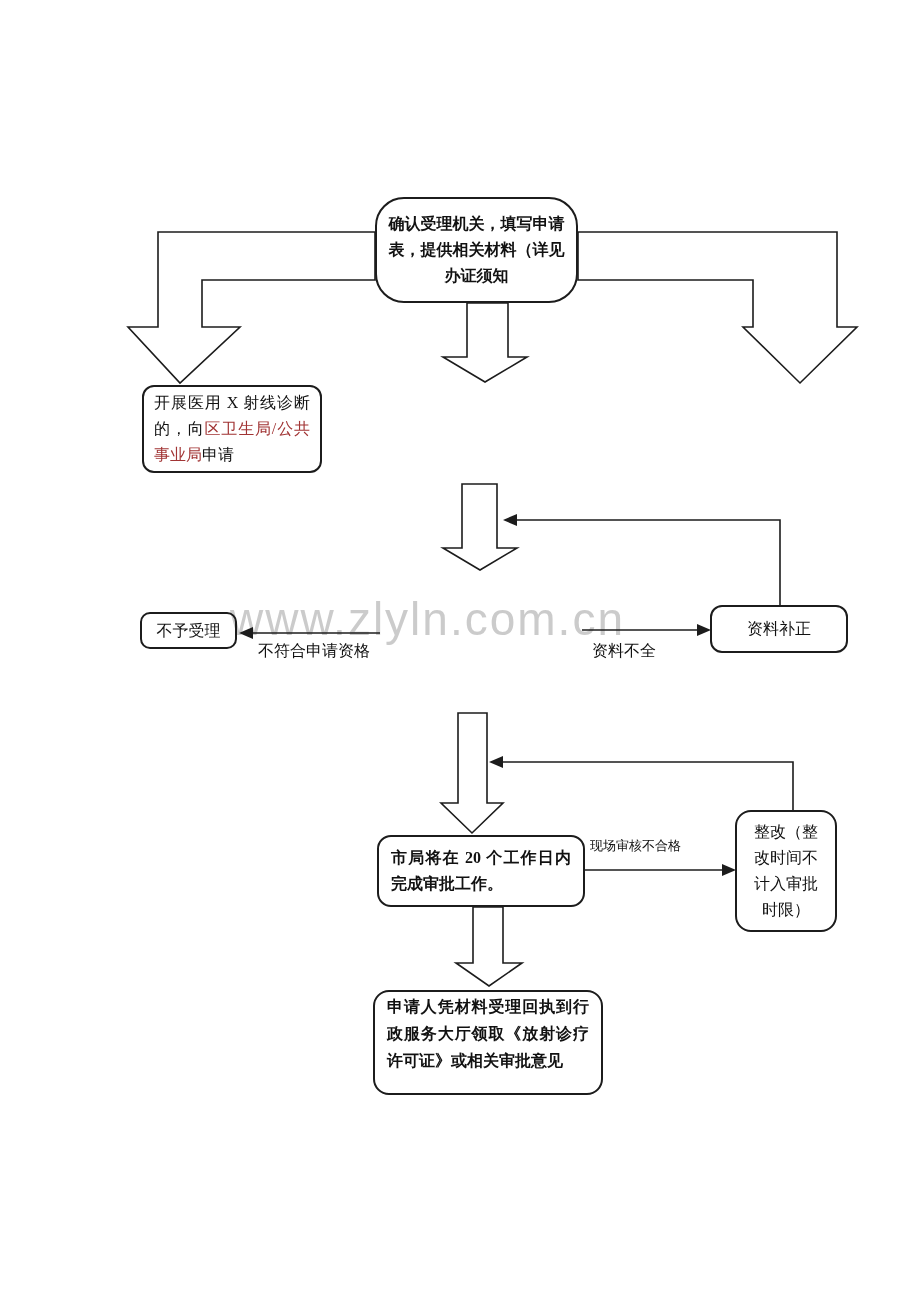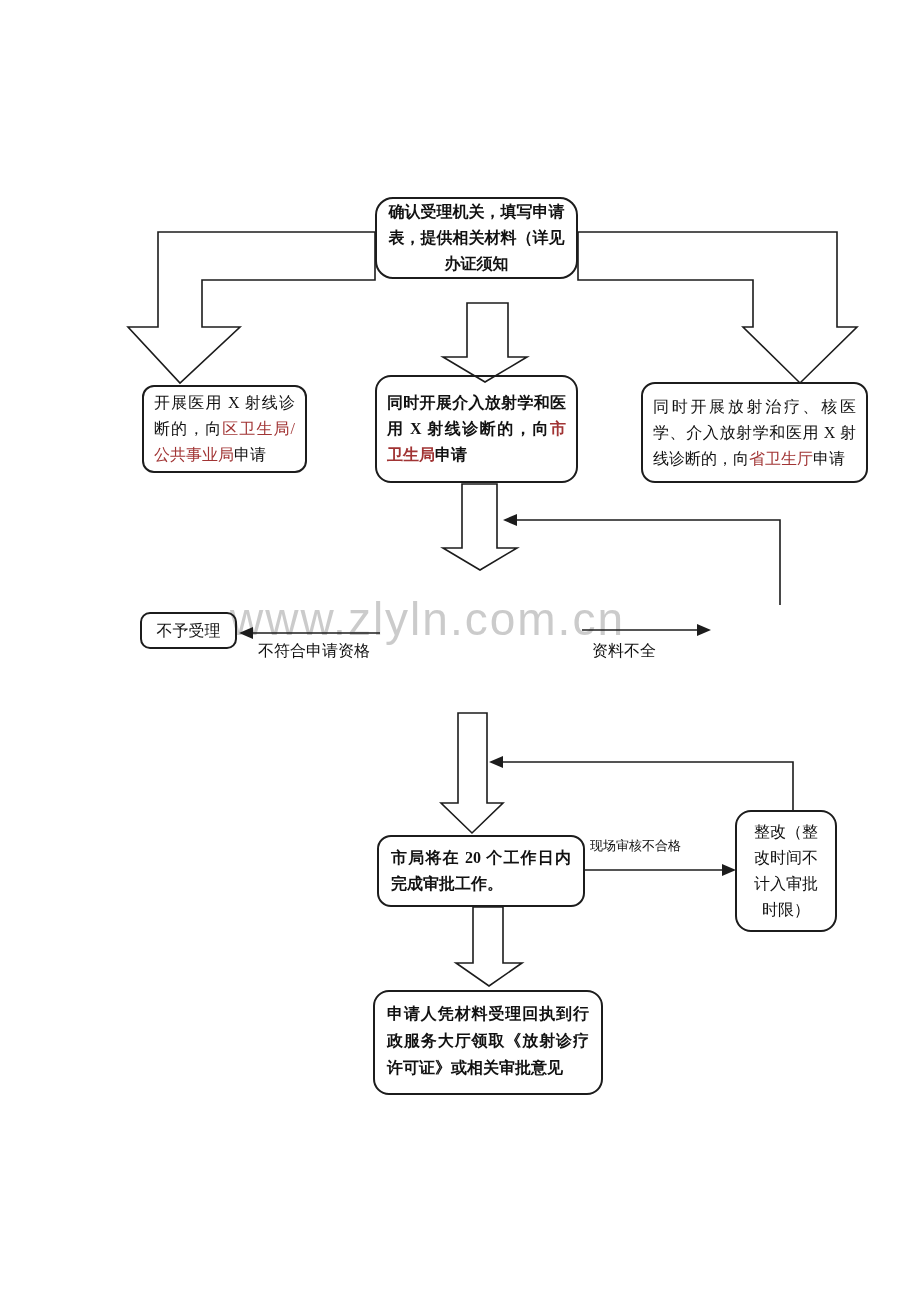--- a/index.html
+++ b/index.html
@@ -55,57 +55,50 @@
     <g>
       <path class="wire" d="M585,870 H722"></path>
       <polygon class="head" points="736,870 722,864 722,876"></polygon>
     </g>
     <g>
       <path class="wire" d="M793,810 V762 H503"></path>
       <polygon class="head" points="489,762 503,756 503,768"></polygon>
     </g>
   </svg>
 
-  <div class="box bold centered" style="left:375px;top:197px;width:203px;height:82px;border-radius:18px;">
+  <div class="box bold centered" style="left:375px;top:197px;width:203px;height:106px;border-radius:29px;">
     <div class="inner"><span>确认受理机关，填写申请表，提供相关材料（详见办证须知</span></div>
   </div>
 
-  <div class="box" style="left:142px;top:385px;width:165px;height:88px;border-radius:12px;">
+  <div class="box" style="left:142px;top:385px;width:180px;height:88px;border-radius:12px;">
     <div class="inner">
       <span>开展医用 X 射线诊断的，向</span><span class="red">区卫生局/公共事业局</span><span>申请</span>
     </div>
   </div>
 
-  <div class="box bold" style="left:375px;top:375px;width:203px;height:108px;border-radius:16px;">
-    <div class="inner">
-      <span>同时开展介入放射学和医用 X 射线诊断的，向</span><span class="red">市卫生局</span><span>申请</span>
-    </div>
-  </div>
 
-  <div class="box" style="left:641px;top:382px;width:227px;height:101px;border-radius:14px;">
-    <div class="inner">
-      <span>同时开展放射治疗、核医学、介入放射学和医用 X 射线诊断的，向</span><span class="red">省卫生厅</span><span>申请</span>
-    </div>
-  </div>
 
 
   <div class="box centered" style="left:140px;top:612px;width:97px;height:37px;border-radius:10px;">
     <div class="inner" style="padding:0 8px;"><span>不予受理</span></div>
   </div>
 
+  <div class="box centered" style="left:710px;top:605px;width:138px;height:48px;border-radius:12px;">
+    <div class="inner"><span>资料补正</span></div>
+  </div>
 
   <div class="box bold" style="left:377px;top:835px;width:208px;height:72px;border-radius:14px;">
     <div class="inner" style="padding:4px 12px;"><span>市局将在 20 个工作日内完成审批工作。</span></div>
   </div>
 
   <div class="box centered" style="left:735px;top:810px;width:102px;height:122px;border-radius:16px;">
     <div class="inner" style="padding:2px 15px;"><span>整改（整改时间不计入审批时限）</span></div>
   </div>
 
   <div class="box bold clip" style="left:373px;top:990px;width:230px;height:105px;border-radius:16px;">
-    <div class="inner" style="padding:8px 12px;line-height:27px;"><span>申请人凭材料受理回执到行政服务大厅领取《放射诊疗许可证》或相关审批意见</span></div>
+    <div class="inner" style="padding:1px 12px;line-height:27px;"><span>申请人凭材料受理回执到行政服务大厅领取《放射诊疗许可证》或相关审批意见</span></div>
   </div>
 
   <div class="edge-label" style="left:258px;top:641px;">不符合申请资格</div>
   <div class="edge-label" style="left:592px;top:641px;">资料不全</div>
   <div class="edge-label" style="left:590px;top:837px;font-size:13px;">现场审核不合格</div>
 
 </div>
 
 </body></html>

